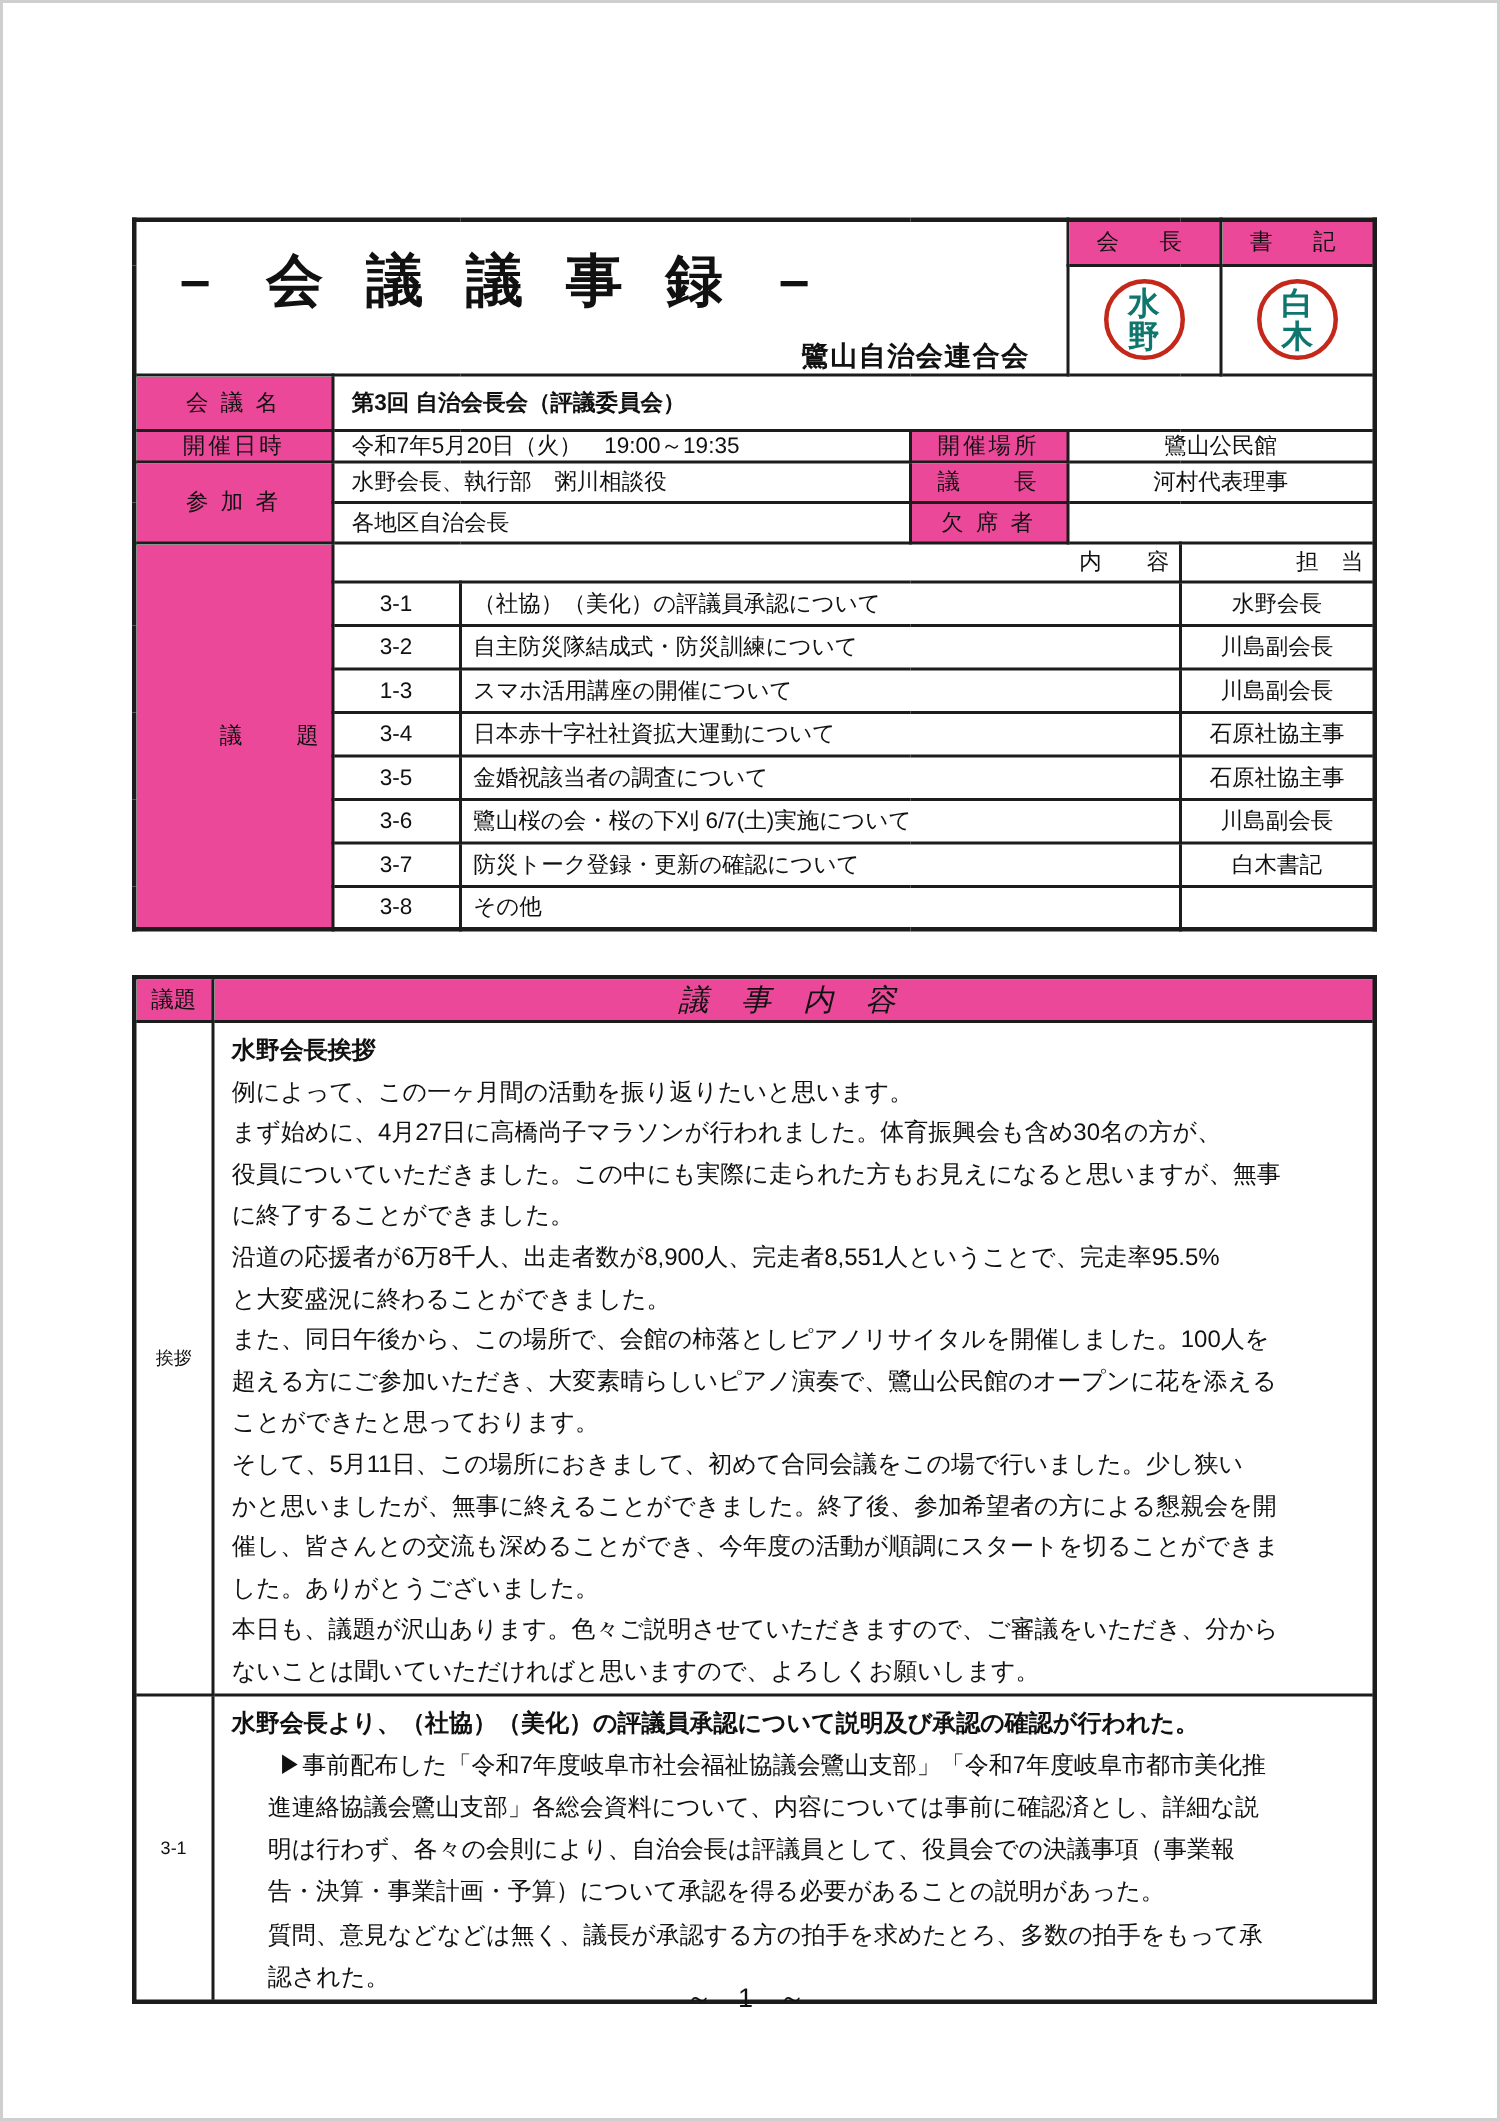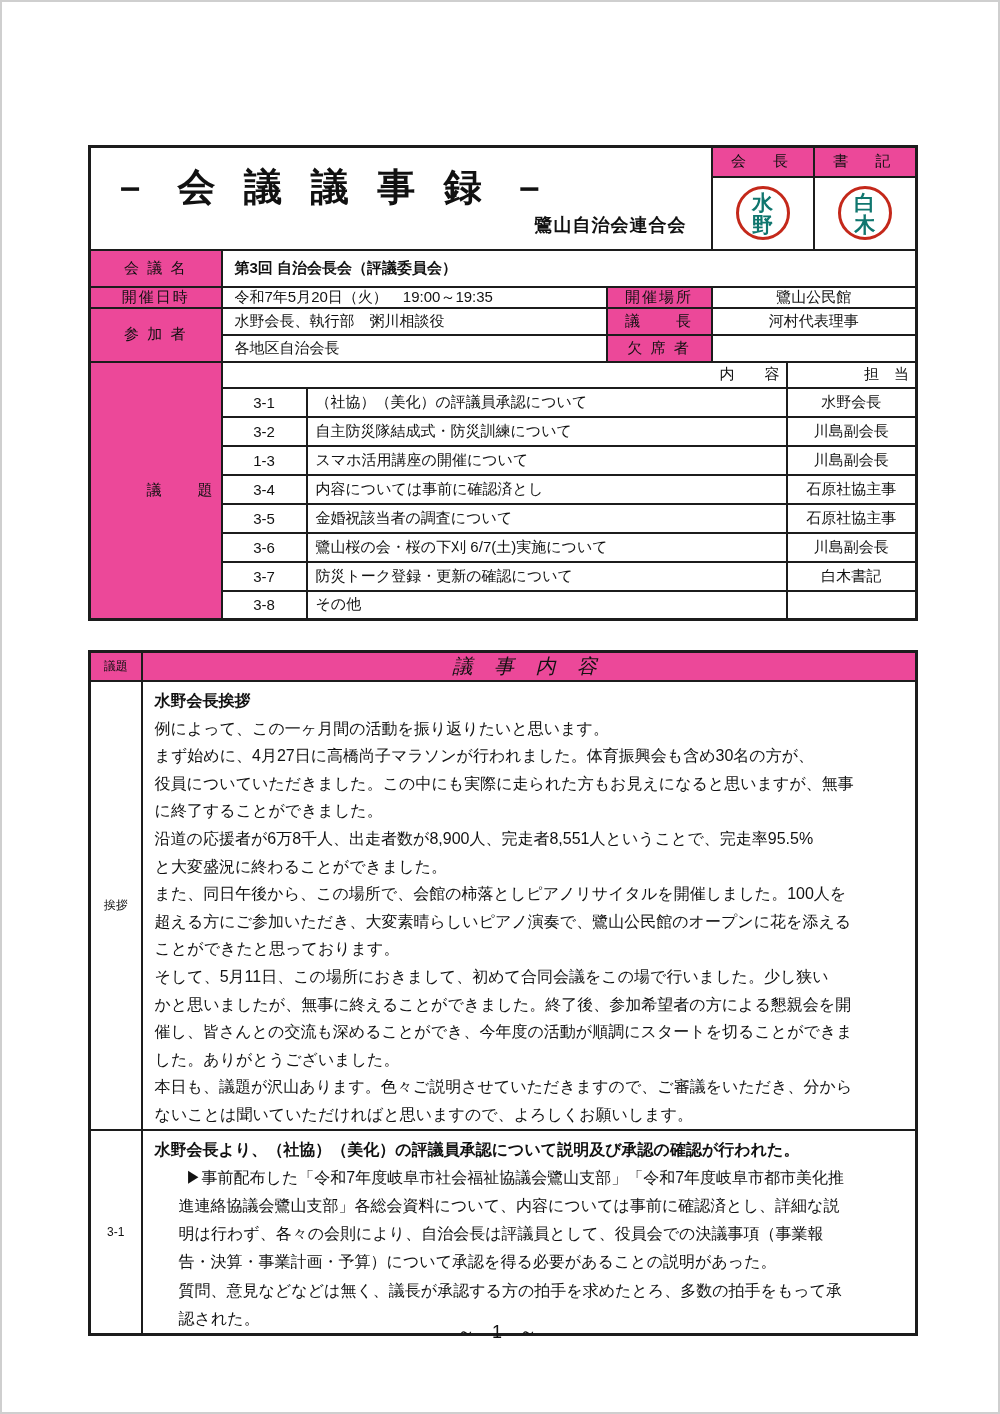--- a/index.html
+++ b/index.html
@@ -37,21 +37,21 @@
   .t1 .r-part td       { height:27px; }
   .t1 .r-chead td      { height:26px;text-align:right; }
   .t1 .r-agenda td     { height:29px; }
 
   .title-cell { position:relative; vertical-align:top; }
   .doc-title {
     font-size:38px; font-weight:bold; letter-spacing:9px;
     padding:14px 0 0 14px; white-space:nowrap;
   }
   .org-name {
-    position:absolute; right:24px; bottom:12px;
+    position:absolute; right:24px; bottom:0;
     font-size:18px; font-weight:bold; letter-spacing:1px;
   }
   .sign-label { font-weight:normal; letter-spacing:6px; }
 
   .seal-cell { text-align:center; vertical-align:middle; }
   .seal {
     width:54px; height:54px; margin:2px auto;
     border:3.5px solid #c4281a; border-radius:50%;
     color:#0f766e; font-weight:bold; font-size:21px; line-height:1.08;
     display:flex; align-items:flex-end; justify-content:center;
@@ -59,21 +59,21 @@
   .seal span { display:block; width:23px; word-break:break-all; text-align:center; }
 
   .meta-label { letter-spacing:2px; }
   .bold { font-weight:bold; }
   .val-left { padding-left:12px; }
   .agenda-content { padding-left:8px; }
 
   
   .t2 { position:absolute; left:88px; top:650px; width:827px; border:3px solid #1c1c1c; }
   .t2 .r-mhead td { height:28px; }
-  .mhead-left  { font-size:12px; }
+  .mhead-left  { font-size:15px; }
   .mhead-right { letter-spacing:8px; font-size:20px;font-style:italic; }
 
   .m-label { text-align:center; font-size:12px; }
   .m-content { vertical-align:top; padding:5px 8px 0 12px; font-size:16px; }
   .cell-aisatsu { height:442px; }
   .cell-item31  { height:198px; }
   .cell-aisatsu .mline { line-height:27.6px; }
   .cell-item31  .mline { line-height:28.2px; }
   .mline { white-space:nowrap; }
   .m-heading { font-weight:bold; }
@@ -157,21 +157,21 @@
     <td class="agenda-content" colspan="3">自主防災隊結成式・防災訓練について</td>
     <td class="ctr" colspan="2">川島副会長</td>
   </tr>
   <tr class="r-agenda">
     <td class="ctr">1-3</td>
     <td class="agenda-content" colspan="3">スマホ活用講座の開催について</td>
     <td class="ctr" colspan="2">川島副会長</td>
   </tr>
   <tr class="r-agenda">
     <td class="ctr">3-4</td>
-    <td class="agenda-content" colspan="3">内容については事前に確認済とし</td>
+    <td class="agenda-content" colspan="3">日本赤十字社社資拡大運動について</td>
     <td class="ctr" colspan="2">石原社協主事</td>
   </tr>
   <tr class="r-agenda">
     <td class="ctr">3-5</td>
     <td class="agenda-content" colspan="3">金婚祝該当者の調査について</td>
     <td class="ctr" colspan="2">石原社協主事</td>
   </tr>
   <tr class="r-agenda">
     <td class="ctr">3-6</td>
     <td class="agenda-content" colspan="3">鷺山桜の会・桜の下刈 6/7(土)実施について</td>

